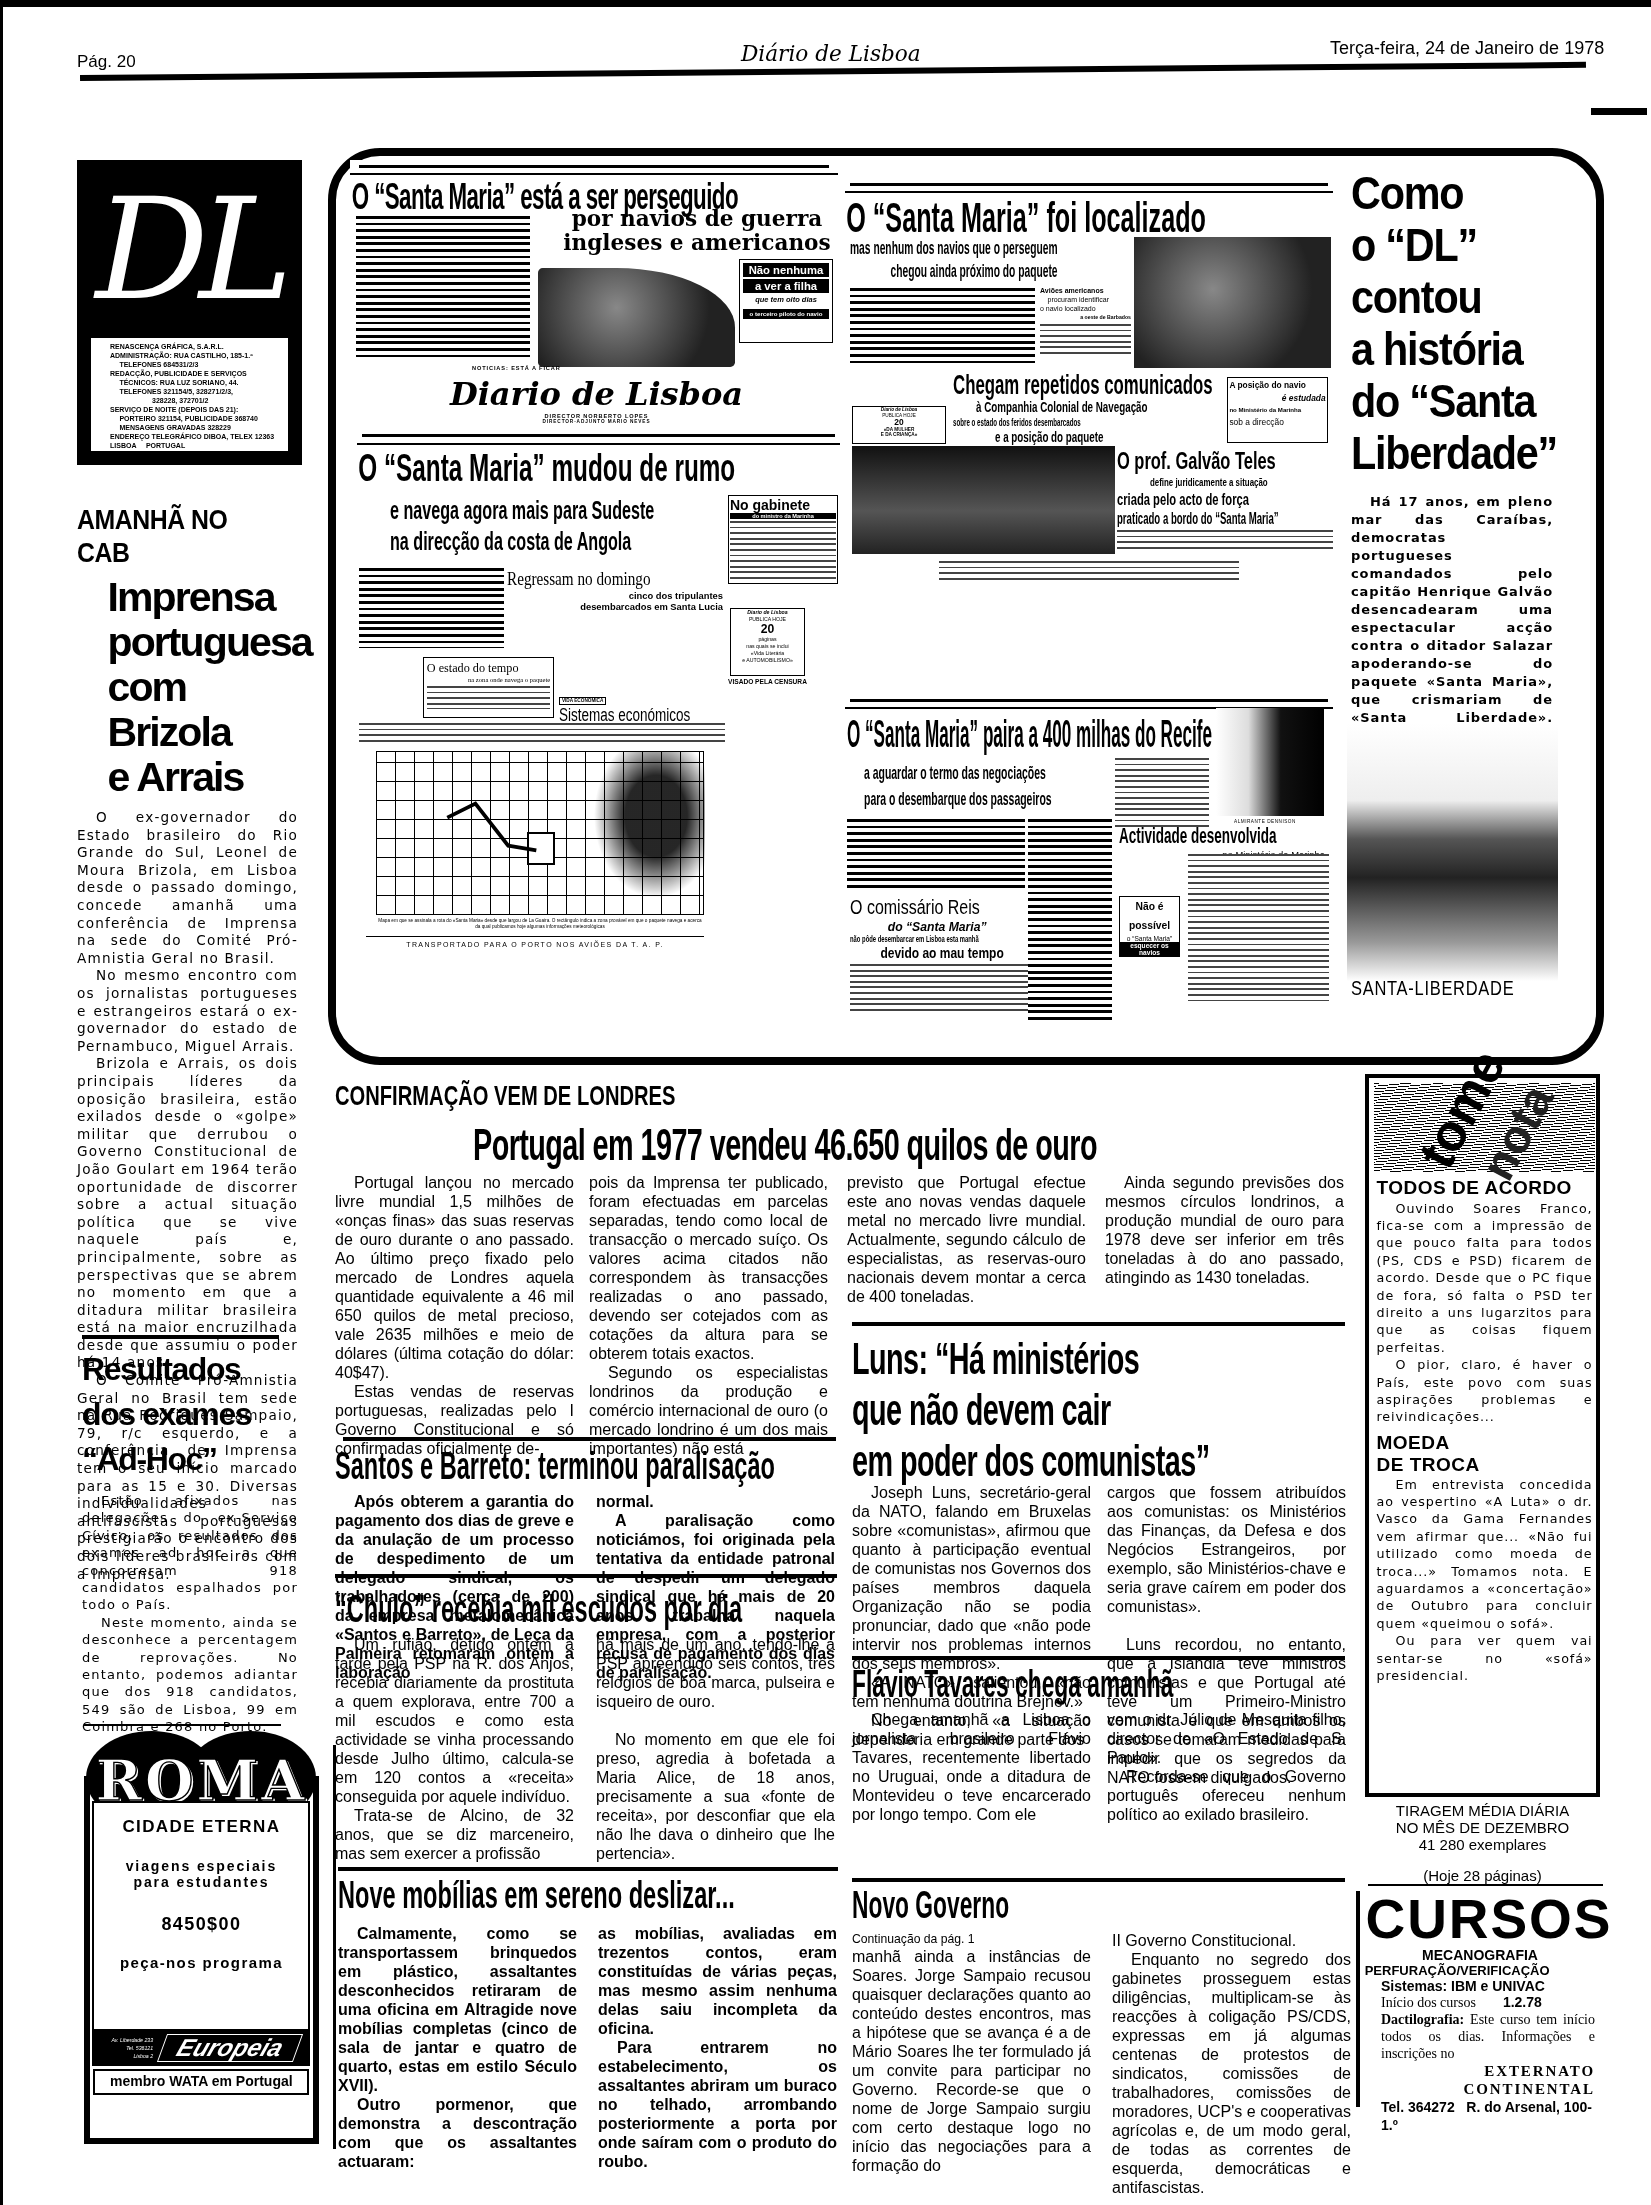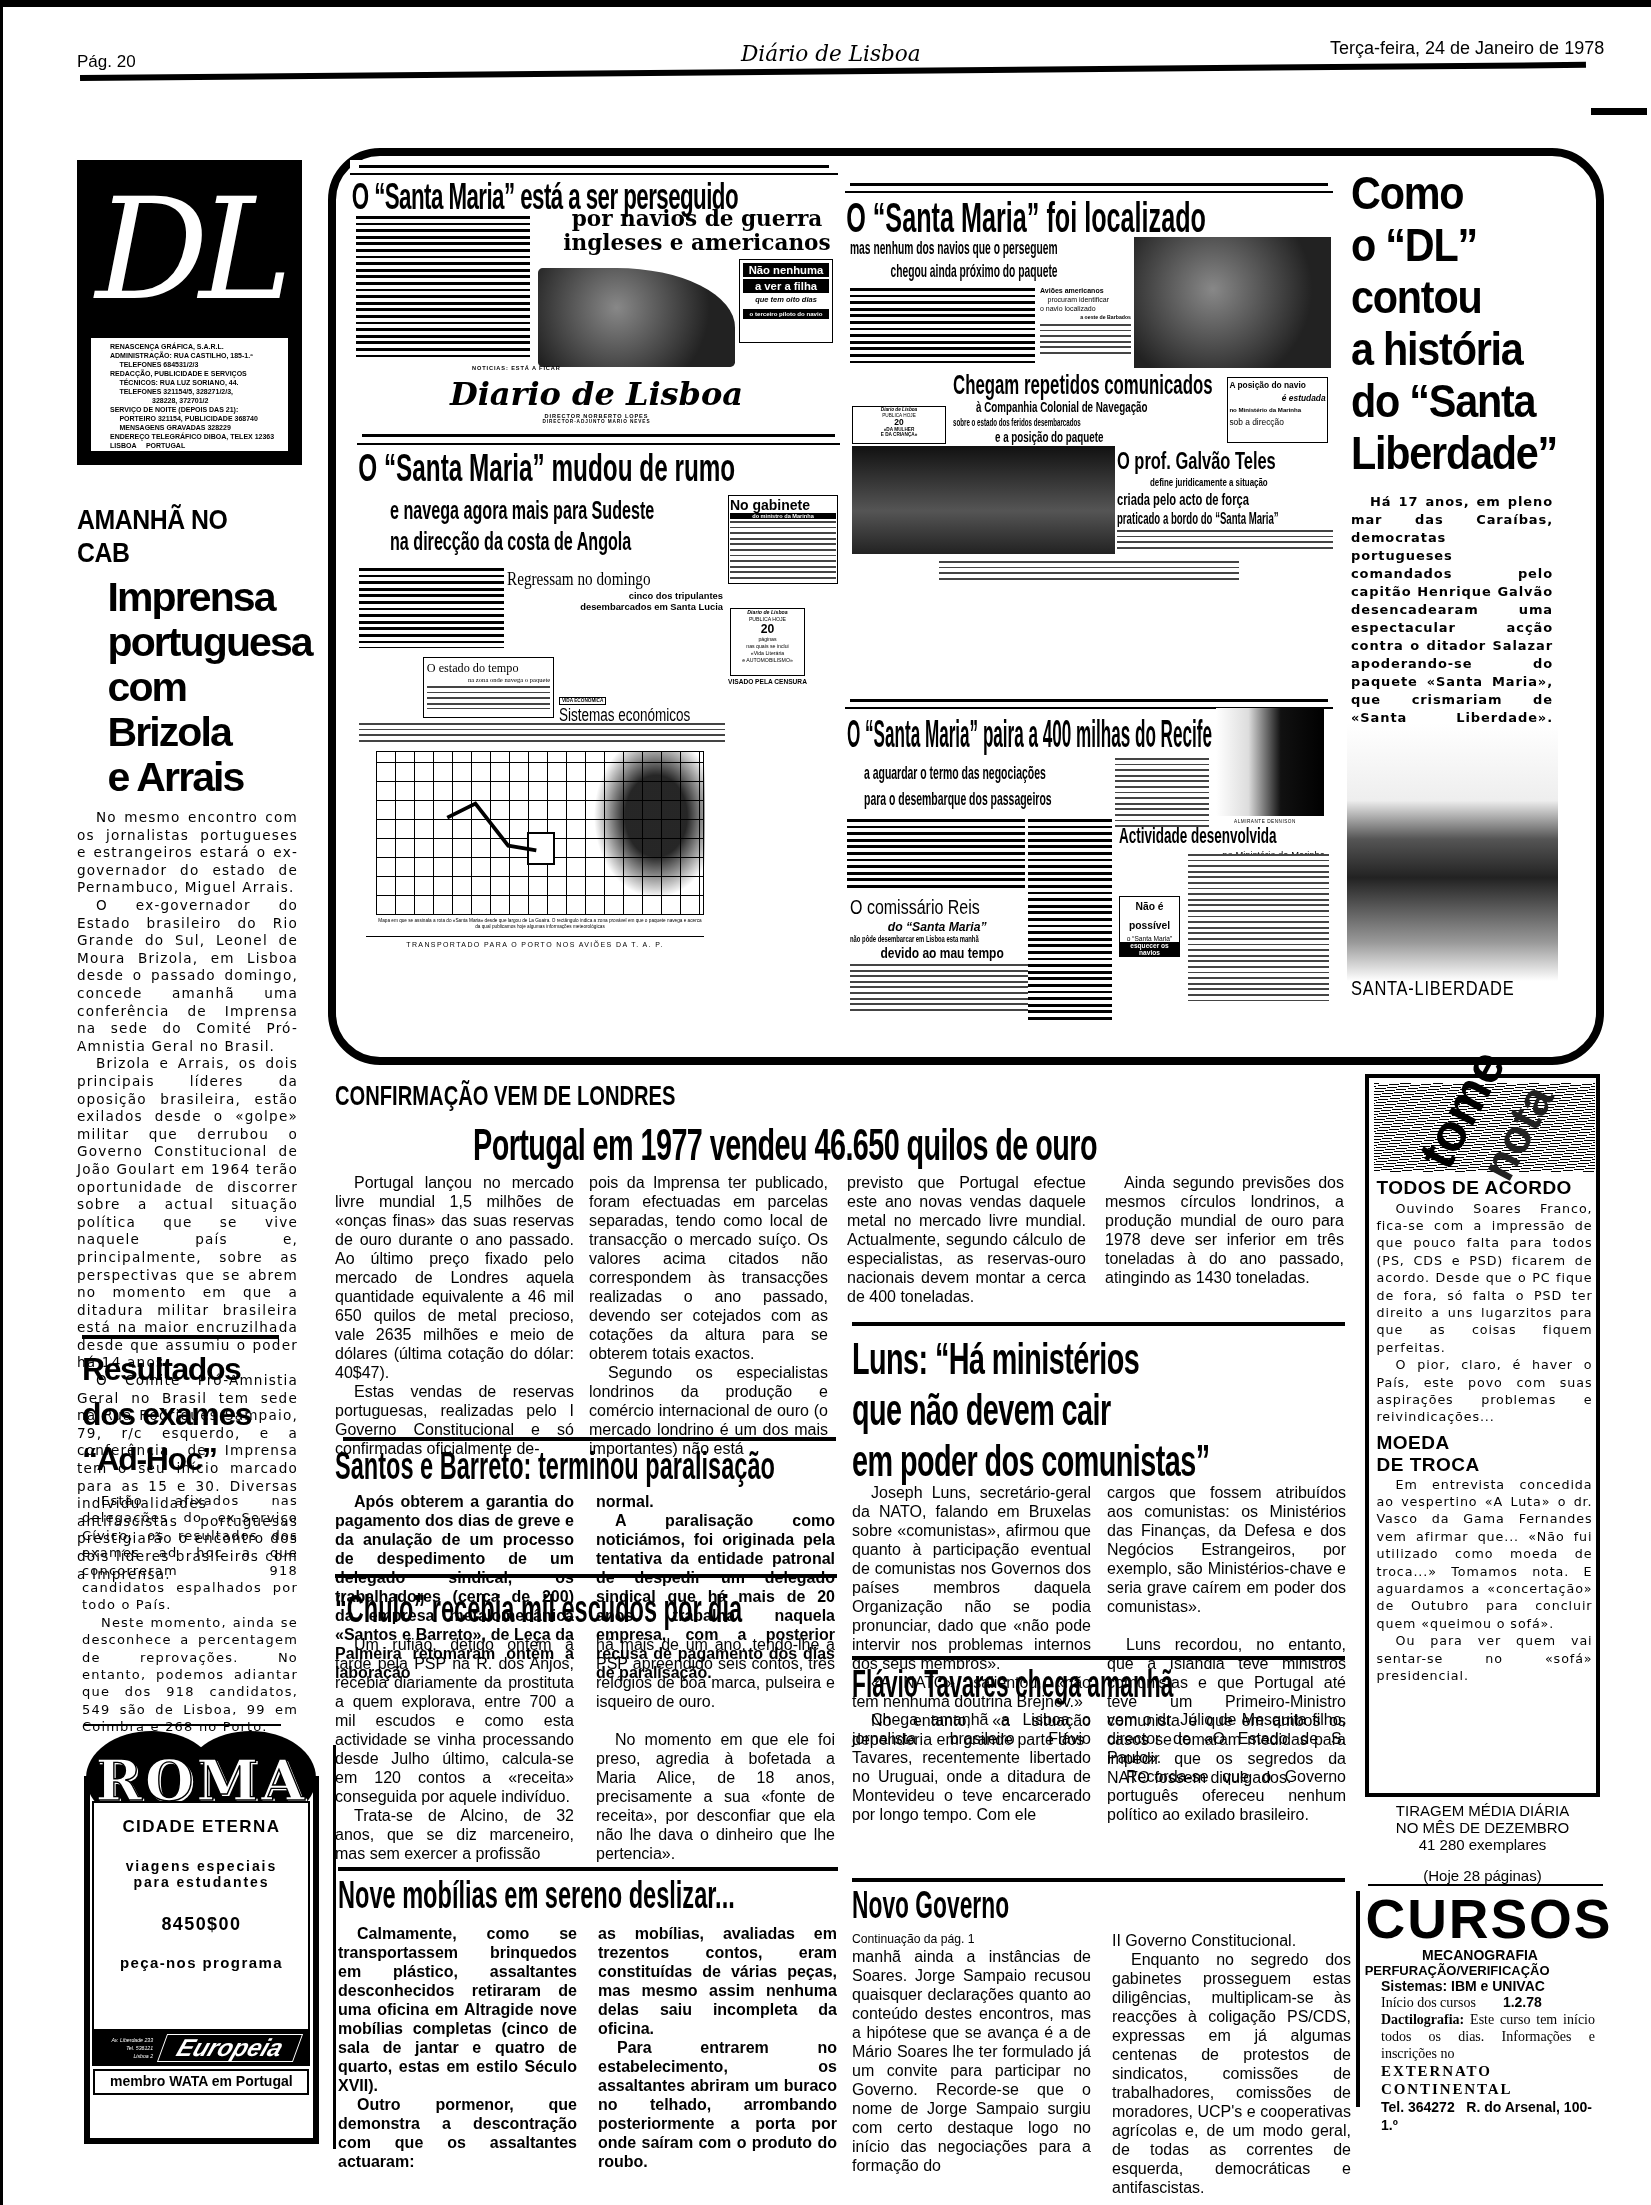--- a/index.html
+++ b/index.html
@@ -89,22 +89,22 @@
 
 <div class="abs lc" style="top:504px">
   <div style="font-weight:bold;font-size:27px;line-height:33px;letter-spacing:-0.5px;transform:scaleX(0.92);transform-origin:left">AMANHÃ NO CAB</div>
   <div style="padding-left:30.5px;margin-top:4.7px;font-weight:bold;font-size:41px;line-height:45px;letter-spacing:-1.9px">
     <div>Imprensa</div>
     <div>portuguesa</div>
     <div>com Brizola</div>
     <div>e Arrais</div>
   </div>
   <div class="body-text" style="margin-top:9.4px;font-size:13.6px;line-height:17.6px;letter-spacing:1.2px">
+    <p class="ind">O ex-governador do Estado brasileiro do Rio Grande do Sul, Leonel de Moura Brizola, em Lisboa desde o passado domingo, concede amanhã uma conferência de Imprensa na sede do Comité Pró-Amnistia Geral no Brasil.</p>
     <p class="ind">No mesmo encontro com os jornalistas portugueses e estrangeiros estará o ex-governador do estado de Pernambuco, Miguel Arrais.</p>
-    <p class="ind">O ex-governador do Estado brasileiro do Rio Grande do Sul, Leonel de Moura Brizola, em Lisboa desde o passado domingo, concede amanhã uma conferência de Imprensa na sede do Comité Pró-Amnistia Geral no Brasil.</p>
     <p class="ind">Brizola e Arrais, os dois principais líderes da oposição brasileira, estão exilados desde o «golpe» militar que derrubou o Governo Constitucional de João Goulart em 1964 terão oportunidade de discorrer sobre a actual situação política que se vive naquele país e, principalmente, sobre as perspectivas que se abrem no momento em que a ditadura militar brasileira está na maior encruzilhada desde que assumiu o poder há 14 anos.</p>
     <p class="ind">O Comité Pró-Amnistia Geral no Brasil tem sede na Rua Rodrigues Sampaio, 79, r/c esquerdo, e a conferência de Imprensa tem o seu início marcado para as 15 e 30. Diversas individualidades antifascistas portuguesas prestigiarão o encontro dos dois líderes brasileiros com a Imprensa.</p>
   </div>
 </div>
 <div class="rule" style="left:82px;top:1335px;width:197px;height:3.8px"></div>
 
 <div class="abs lc" style="top:1347px;left:82px;width:216px">
   <div style="font-weight:bold;font-size:32px;line-height:45px;letter-spacing:-1.4px">
     <div>Resultados</div>
     <div>dos exames</div>
@@ -435,16 +435,16 @@
   <div style="font-weight:bold;font-size:13px;padding-left:4.7px;white-space:nowrap">PERFURAÇÃO/VERIFICAÇÃO</div>
   <div style="font-weight:bold;font-size:14px;padding-left:21px">Sistemas: IBM e UNIVAC</div>
   <div style="padding-left:21px;font-family:'Liberation Serif',serif;font-size:14px;line-height:17px">
     <span>Início dos cursos</span>
     <span style="font-family:'Liberation Sans',sans-serif;font-weight:bold;margin-left:23.5px">1.2.78</span>
   </div>
   <div style="padding-left:21px;font-family:'Liberation Serif',serif;font-size:14px;line-height:17px;text-align:justify;width:235px">
     <b>Dactilografia:</b>
     <span>Este curso tem início todos os dias. Informações e inscrições no</span>
   </div>
-  <div style="padding-left:21px;font-family:'Liberation Serif',serif;font-weight:bold;font-size:15px;line-height:18px;width:235px;text-align:left;letter-spacing:1.9px">EXTERNATO CONTINENTAL</div>
+  <div style="padding-left:21px;font-family:'Liberation Serif',serif;font-weight:bold;font-size:15px;line-height:18px;width:235px;text-align:right;letter-spacing:1.9px">EXTERNATO CONTINENTAL</div>
   <div style="padding-left:21px;font-weight:bold;font-size:14px;line-height:18px;white-space:pre-wrap;width:235px">Tel. 364272   R. do Arsenal, 100-1.º</div>
 </div>
 
 
 </body></html>

